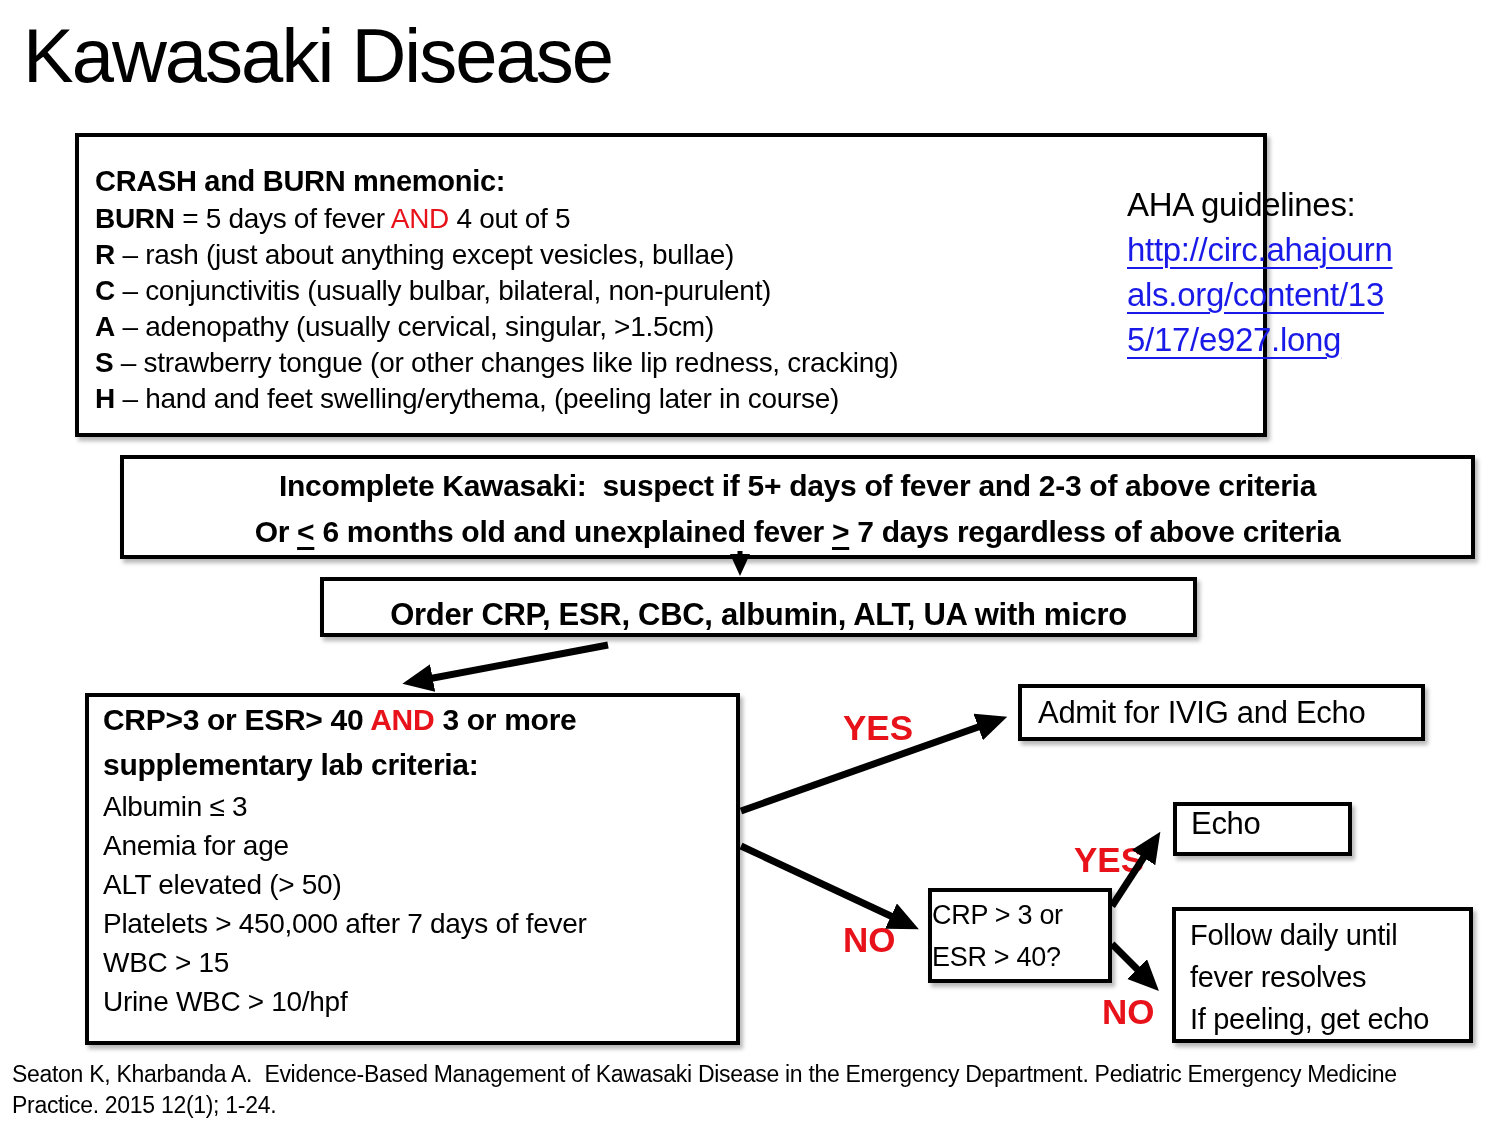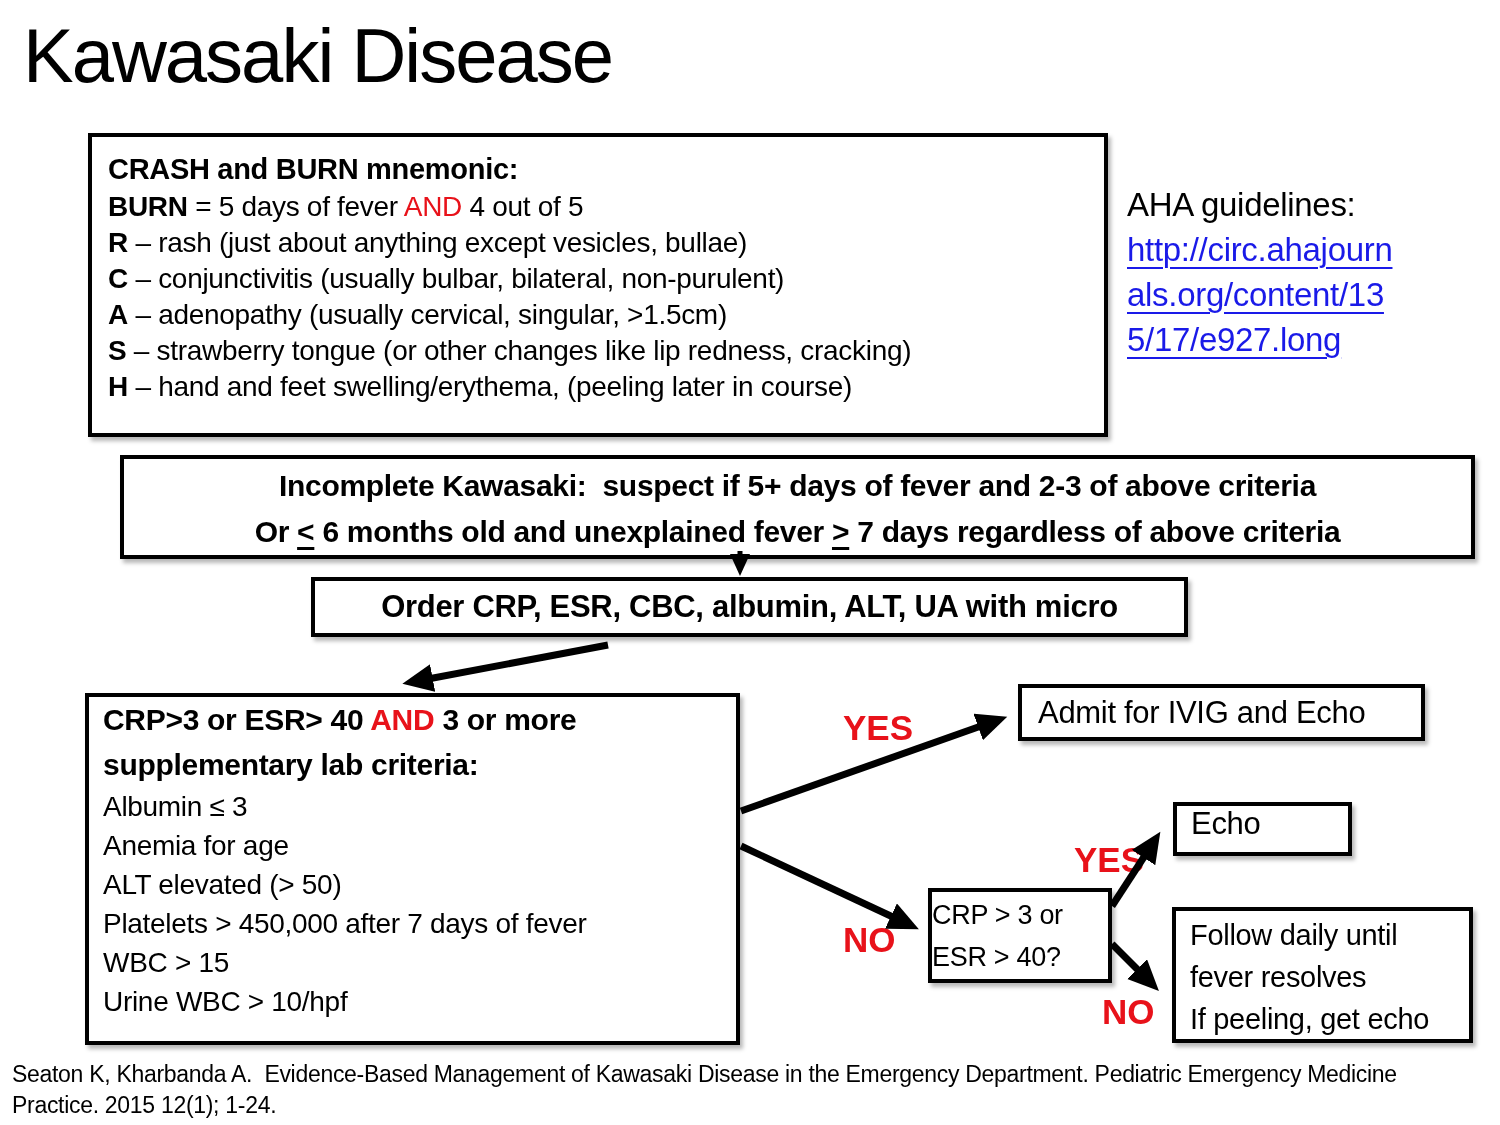--- a/index.html
+++ b/index.html
@@ -8,33 +8,33 @@
     background:#ffffff;color:#000;
     font-family:"Liberation Sans", sans-serif;
     letter-spacing:-0.3px;
   }
   .box{
     position:absolute;background:#fff;border:4px solid #000;
     box-sizing:border-box;box-shadow:3px 4px 4px rgba(0,0,0,0.28);
   }
   #title{position:absolute;top:12px;left:0;width:100%;text-align:left;
     font-size:76px;letter-spacing:-2px;padding-left:23px;}
-  #crash-box{left:88px;top:133px;width:1020px;height:304px;padding:12px 16px;
+  #crash-box{left:75px;top:133px;width:1192px;height:304px;padding:24px 16px;
     font-size:28px;line-height:36px;}
   #crash-box .hd{font-weight:bold;font-size:29px;line-height:40px;}
   .b{font-weight:bold;}
   .red{color:var(--accent-red,#e8121a);}
   #aha{position:absolute;left:1127px;top:182px;width:335px;font-size:33px;line-height:45px;}
   #aha a{color:var(--link-blue,#1a1ae8);text-decoration:underline;text-underline-offset:6px;text-decoration-thickness:2px;margin-top:8px;}
   #aha a span{display:block;}
   #incomplete-box{left:120px;top:455px;width:1355px;height:104px;text-align:center;
     font-weight:bold;font-size:30px;line-height:46px;padding-top:4px;}
   .pw{white-space:pre-wrap;}
   .u{text-decoration:underline;text-underline-offset:5px;text-decoration-thickness:3px;}
-  #order-box{left:311px;top:577px;width:877px;height:60px;display:flex;align-items:center;
+  #order-box{left:320px;top:577px;width:877px;height:60px;display:flex;align-items:flex-end;
     justify-content:center;font-weight:bold;font-size:31px;}
   #lab-box{left:85px;top:693px;width:655px;height:352px;padding:0 14px;
     font-size:28px;line-height:39px;}
   #lab-box .hd{font-weight:bold;font-size:30px;line-height:45px;}
   #admit-box{left:1018px;top:684px;width:407px;height:57px;display:flex;align-items:center;
     padding-left:16px;font-size:31px;}
   #echo-box{left:1173px;top:802px;width:179px;height:54px;display:flex;align-items:flex-start;
     padding-left:14px;font-size:31px;}
   #decision-box{left:928px;top:888px;width:184px;height:95px;display:flex;flex-direction:column;
     justify-content:center;font-size:27px;line-height:42px;}

